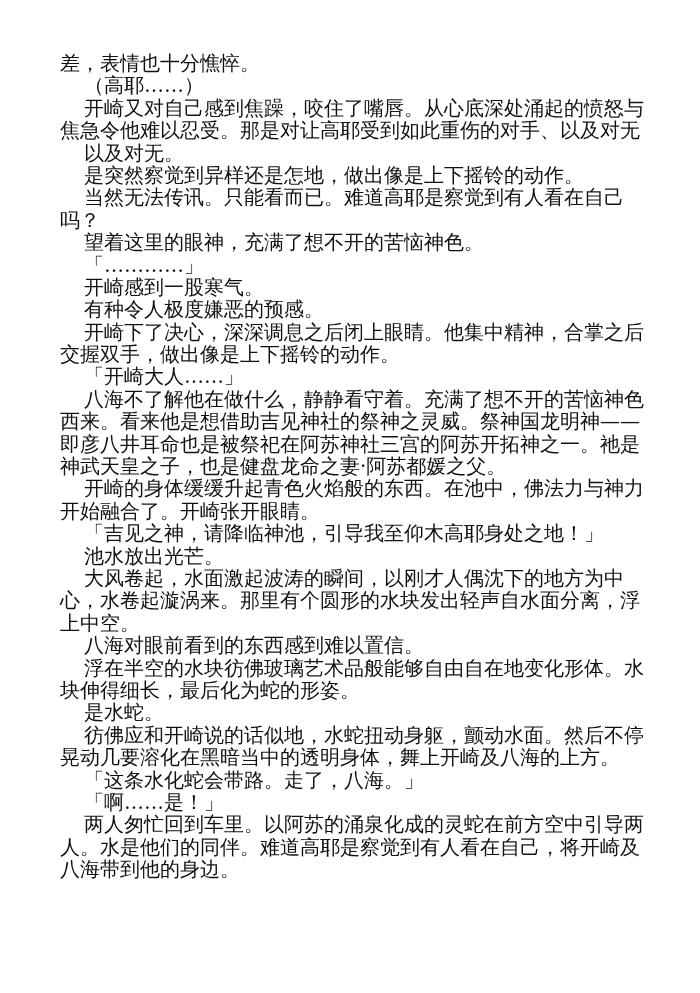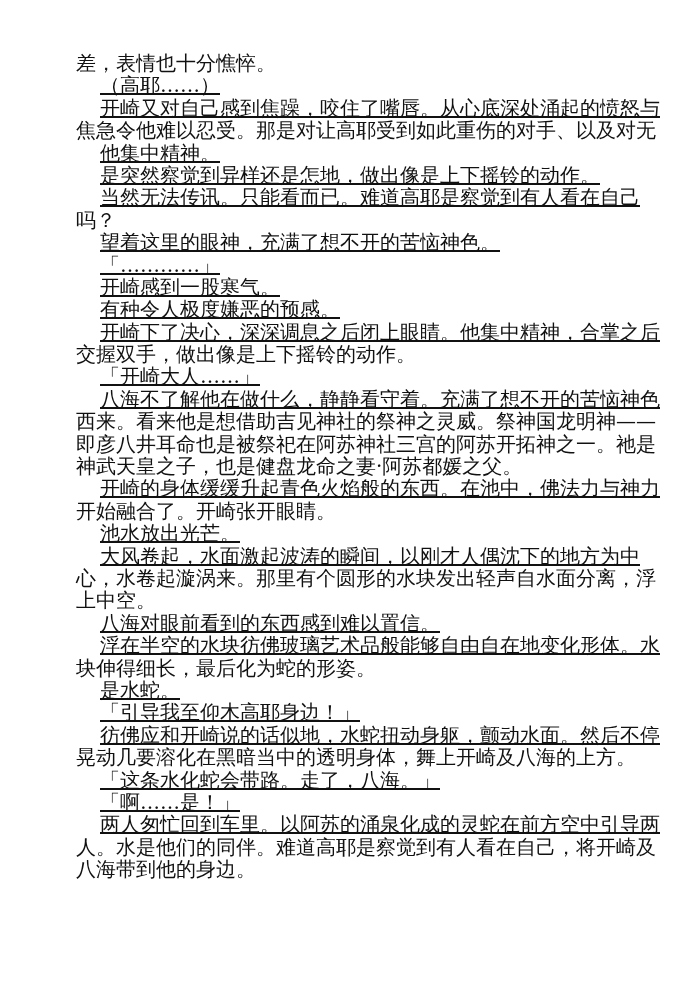--- a/index.html
+++ b/index.html
@@ -21,61 +21,59 @@
       color: #111111;
       font-family: "DejaVu Serif", "Liberation Serif", serif;
       font-size: 20px;
       line-height: 22.4px;
     }
     .line {
       display: block;
       white-space: pre;
       height: 22.4px;
       overflow: visible;
-      margin-left: 16px;
     }
     .line.indent {
       padding-left: 24px;
-      text-decoration: underline;
     }
   </style>
 </head>
 <body>
 
 <div class="page">
   <span class="line">差，表情也十分憔悴。</span>
   <span class="line indent">（高耶……）</span>
   <span class="line indent">开崎又对自己感到焦躁，咬住了嘴唇。从心底深处涌起的愤怒与</span>
   <span class="line">焦急令他难以忍受。那是对让高耶受到如此重伤的对手、以及对无</span>
-  <span class="line indent">他集中精神。</span>
+  <span class="line indent">以及对无。</span>
   <span class="line indent">是突然察觉到异样还是怎地，做出像是上下摇铃的动作。</span>
   <span class="line indent">当然无法传讯。只能看而已。难道高耶是察觉到有人看在自己</span>
   <span class="line">吗？</span>
   <span class="line indent">望着这里的眼神，充满了想不开的苦恼神色。</span>
   <span class="line indent">「…………」</span>
   <span class="line indent">开崎感到一股寒气。</span>
   <span class="line indent">有种令人极度嫌恶的预感。</span>
   <span class="line indent">开崎下了决心，深深调息之后闭上眼睛。他集中精神，合掌之后</span>
   <span class="line">交握双手，做出像是上下摇铃的动作。</span>
   <span class="line indent">「开崎大人……」</span>
   <span class="line indent">八海不了解他在做什么，静静看守着。充满了想不开的苦恼神色</span>
   <span class="line">西来。看来他是想借助吉见神社的祭神之灵威。祭神国龙明神——</span>
   <span class="line">即彦八井耳命也是被祭祀在阿苏神社三宫的阿苏开拓神之一。祂是</span>
   <span class="line">神武天皇之子，也是健盘龙命之妻·阿苏都媛之父。</span>
   <span class="line indent">开崎的身体缓缓升起青色火焰般的东西。在池中，佛法力与神力</span>
   <span class="line">开始融合了。开崎张开眼睛。</span>
+  <span class="line indent">「吉见之神，请降临神池，引导我至仰木高耶身处之地！」</span>
   <span class="line indent">池水放出光芒。</span>
   <span class="line indent">大风卷起，水面激起波涛的瞬间，以刚才人偶沈下的地方为中</span>
   <span class="line">心，水卷起漩涡来。那里有个圆形的水块发出轻声自水面分离，浮</span>
   <span class="line">上中空。</span>
   <span class="line indent">八海对眼前看到的东西感到难以置信。</span>
   <span class="line indent">浮在半空的水块彷佛玻璃艺术品般能够自由自在地变化形体。水</span>
   <span class="line">块伸得细长，最后化为蛇的形姿。</span>
   <span class="line indent">是水蛇。</span>
-  <span class="line indent">「引导我至仰木高耶身边！」</span>
   <span class="line indent">彷佛应和开崎说的话似地，水蛇扭动身躯，颤动水面。然后不停</span>
   <span class="line">晃动几要溶化在黑暗当中的透明身体，舞上开崎及八海的上方。</span>
   <span class="line indent">「这条水化蛇会带路。走了，八海。」</span>
   <span class="line indent">「啊……是！」</span>
   <span class="line indent">两人匆忙回到车里。以阿苏的涌泉化成的灵蛇在前方空中引导两</span>
   <span class="line">人。水是他们的同伴。难道高耶是察觉到有人看在自己，将开崎及</span>
   <span class="line">八海带到他的身边。</span>
 </div>
 
 </body></html>

